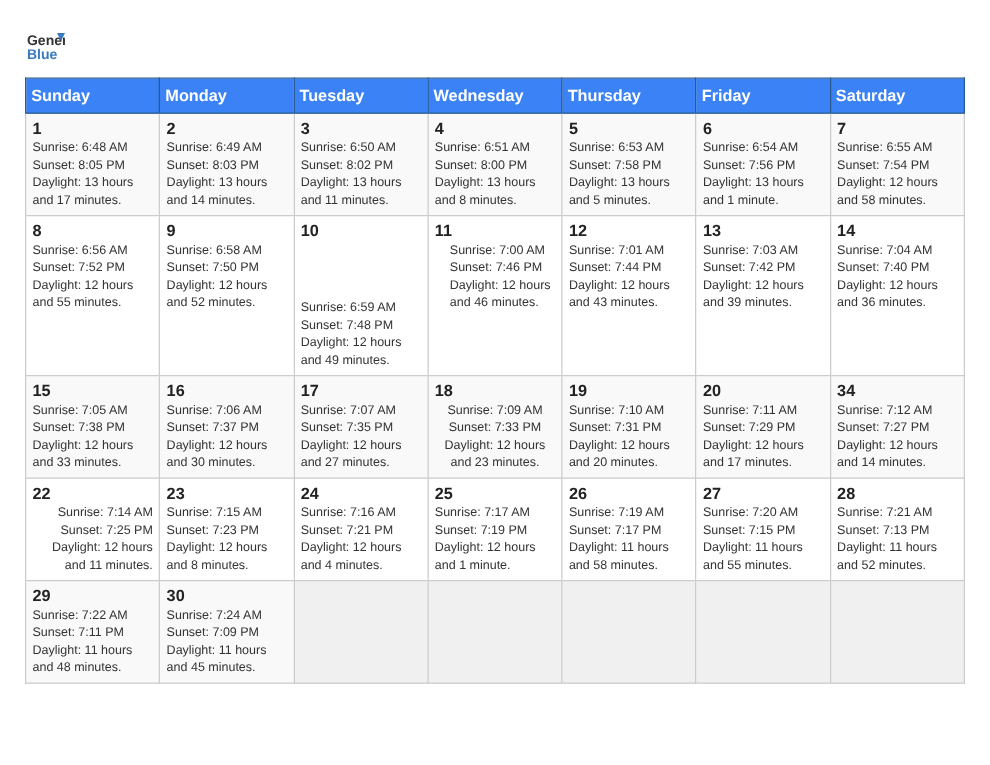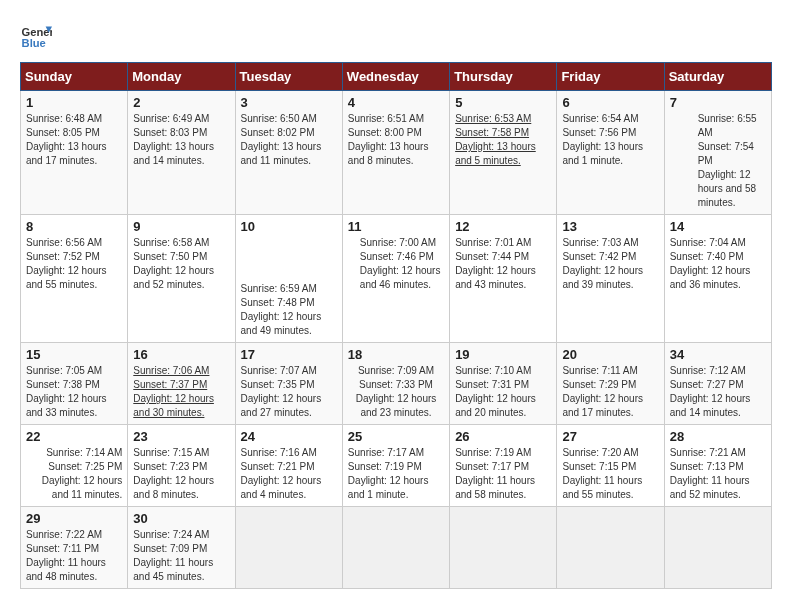--- a/index.html
+++ b/index.html
@@ -36,21 +36,21 @@
     .subtitle {
       font-size: 16px;
       color: #555;
     }
     table {
       width: 100%;
       border-collapse: collapse;
       font-size: 11px;
     }
     thead tr th {
-      background-color: #7f1d1d;
+      background-color: #3b82f6;
       color: #fff;
       padding: 6px 4px;
       text-align: left;
       font-size: 13px;
       font-weight: bold;
       border: 1px solid #2a5a8f;
     }
     tbody tr td {
       vertical-align: top;
       padding: 4px 5px;
@@ -132,33 +132,33 @@
 Daylight: 13 hours and 11 minutes.</div>
         </td>
         <td>
           <span class="day-num">4</span>
           <div class="day-info" style="white-space: pre-line;">Sunrise: 6:51 AM
 Sunset: 8:00 PM
 Daylight: 13 hours and 8 minutes.</div>
         </td>
         <td>
           <span class="day-num">5</span>
-          <div class="day-info" style="white-space: pre-line; text-decoration: underline;">Sunrise: 6:53 AM
+          <div class="day-info" style="white-space: pre-line;">Sunrise: 6:53 AM
 Sunset: 7:58 PM
 Daylight: 13 hours and 5 minutes.</div>
         </td>
         <td>
           <span class="day-num">6</span>
           <div class="day-info" style="white-space: pre-line;">Sunrise: 6:54 AM
 Sunset: 7:56 PM
 Daylight: 13 hours and 1 minute.</div>
         </td>
         <td>
           <span class="day-num">7</span>
-          <div class="day-info" style="white-space: pre-line; margin-left: 28px;">Sunrise: 6:55 AM
+          <div class="day-info" style="white-space: pre-line;">Sunrise: 6:55 AM
 Sunset: 7:54 PM
 Daylight: 12 hours and 58 minutes.</div>
         </td>
       </tr>
       <tr>
         <td>
           <span class="day-num">8</span>
           <div class="day-info" style="white-space: pre-line;">Sunrise: 6:56 AM
 Sunset: 7:52 PM
 Daylight: 12 hours and 55 minutes.</div>
@@ -202,21 +202,21 @@
       </tr>
       <tr>
         <td>
           <span class="day-num">15</span>
           <div class="day-info" style="white-space: pre-line;">Sunrise: 7:05 AM
 Sunset: 7:38 PM
 Daylight: 12 hours and 33 minutes.</div>
         </td>
         <td>
           <span class="day-num">16</span>
-          <div class="day-info" style="white-space: pre-line; text-decoration: underline;">Sunrise: 7:06 AM
+          <div class="day-info" style="white-space: pre-line;">Sunrise: 7:06 AM
 Sunset: 7:37 PM
 Daylight: 12 hours and 30 minutes.</div>
         </td>
         <td>
           <span class="day-num">17</span>
           <div class="day-info" style="white-space: pre-line;">Sunrise: 7:07 AM
 Sunset: 7:35 PM
 Daylight: 12 hours and 27 minutes.</div>
         </td>
         <td>

